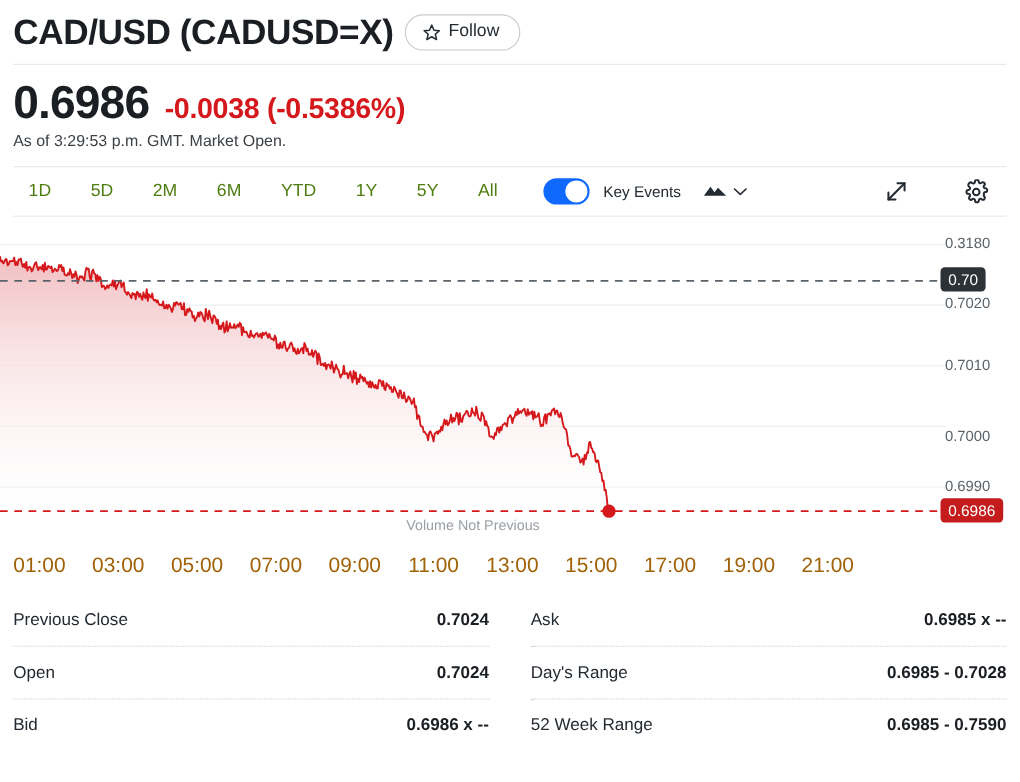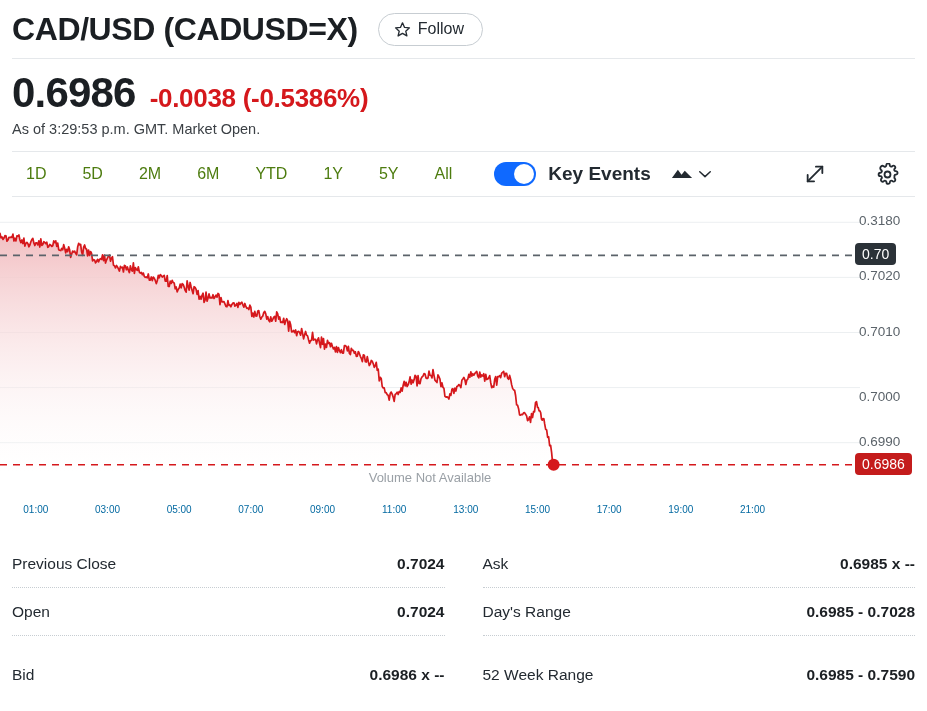--- a/index.html
+++ b/index.html
@@ -10,21 +10,21 @@
     font-family: "Liberation Sans", sans-serif;
     color: #232a31;
     overflow: hidden;
   }
   .page { position: relative; width: 927px; height: 711px; }
 
   
   .header-row {
     display: flex;
     align-items: center;
-    gap: 20px;
+    gap: 10px;
     padding: 6px 12px 0 12px;
     height: 52px;
   }
   .quote-title {
     font-size: 32px;
     font-weight: 700;
     letter-spacing: -0.4px;
     color: #1b1f23;
     white-space: nowrap;
   }
@@ -109,22 +109,22 @@
     flex: none;
   }
   .toggle .knob {
     position: absolute;
     top: 2px; right: 2px;
     width: 20px; height: 20px;
     background: #fff;
     border-radius: 50%;
   }
   .key-events-label {
-    font-size: 19px;
-    font-weight: 700;
+    font-size: 14px;
+    font-weight: 400;
     color: #232a31;
     margin-left: 12px;
     white-space: nowrap;
   }
   .chart-type-btn {
     display: inline-flex; align-items: center; gap: 5px;
     margin-left: 18px; cursor: pointer; background:none; border:none; padding:2px;
   }
   .icon-right-group { margin-left: auto; display: flex; align-items: center; gap: 46px; padding-right: 10px; }
   .icon-btn { background: none; border: none; cursor: pointer; padding: 2px; display: inline-flex; }
@@ -166,43 +166,43 @@
   }
 
   
   .x-axis {
     position: relative;
     height: 34px;
     width: 860px;
   }
   .x-tick {
     position: absolute;
-    font-size: 10px;
-    color: #0369a1;
+    font-size: 19px;
+    color: #a16207;
     transform: translateX(-50%);
     top: 6px;
     white-space: nowrap;
   }
 
   
   .stats {
     display: flex;
     padding: 8px 12px 0 12px;
     gap: 38px;
   }
   .stats-col { flex: 1 1 0; }
   .stat-row {
     display: flex;
     justify-content: space-between;
     align-items: center;
     height: 48px;
     border-bottom: 1px dotted #c7cdd2;
     font-size: 15.5px;
   }
-  .stats-col .stat-row:last-child { border-bottom: none; align-items: flex-end; }
+  .stats-col .stat-row:last-child { border-bottom: none; }
   .stat-label { color: #232a31; }
   .stat-value { color: #1b1f23; font-weight: 700; }
 </style>
 </head>
 <body>
 
 <div class="page">
 
   <div class="header-row">
     <div class="quote-title">CAD/USD (CADUSD=X)</div>
@@ -297,21 +297,21 @@
 
     <div class="y-label" id="ylab0" style="top: 10.2857px;">0.3180</div>
     <div class="y-label" id="ylab1" style="top: 65.3878px;">0.7020</div>
     <div class="y-label" id="ylab2" style="top: 120.49px;">0.7010</div>
     <div class="y-label" id="ylab3" style="top: 186px;">0.7000</div>
     <div class="y-label" id="ylab4" style="top: 230.694px;">0.6990</div>
 
     <div class="badge badge-prev" id="badge-prev" style="top: 40.3469px;">0.70</div>
     <div class="badge badge-now" id="badge-now" style="top: 249.735px;">0.6986</div>
 
-    <div class="vol-note">Volume Not Available</div>
+    <div class="vol-note">Volume Not Previous</div>
   </div>
 
   <div class="x-axis" id="x-axis">
       <div class="x-tick" style="left: 35.8333px;">01:00</div>
       <div class="x-tick" style="left: 107.5px;">03:00</div>
       <div class="x-tick" style="left: 179.167px;">05:00</div>
       <div class="x-tick" style="left: 250.833px;">07:00</div>
       <div class="x-tick" style="left: 322.5px;">09:00</div>
       <div class="x-tick" style="left: 394.167px;">11:00</div>
       <div class="x-tick" style="left: 465.833px;">13:00</div>

